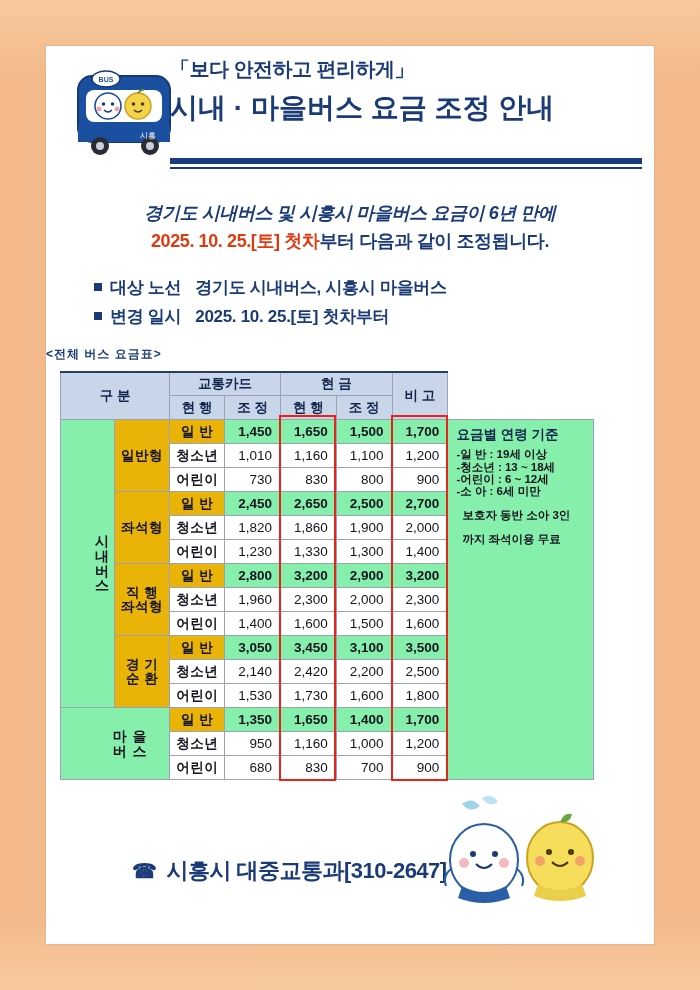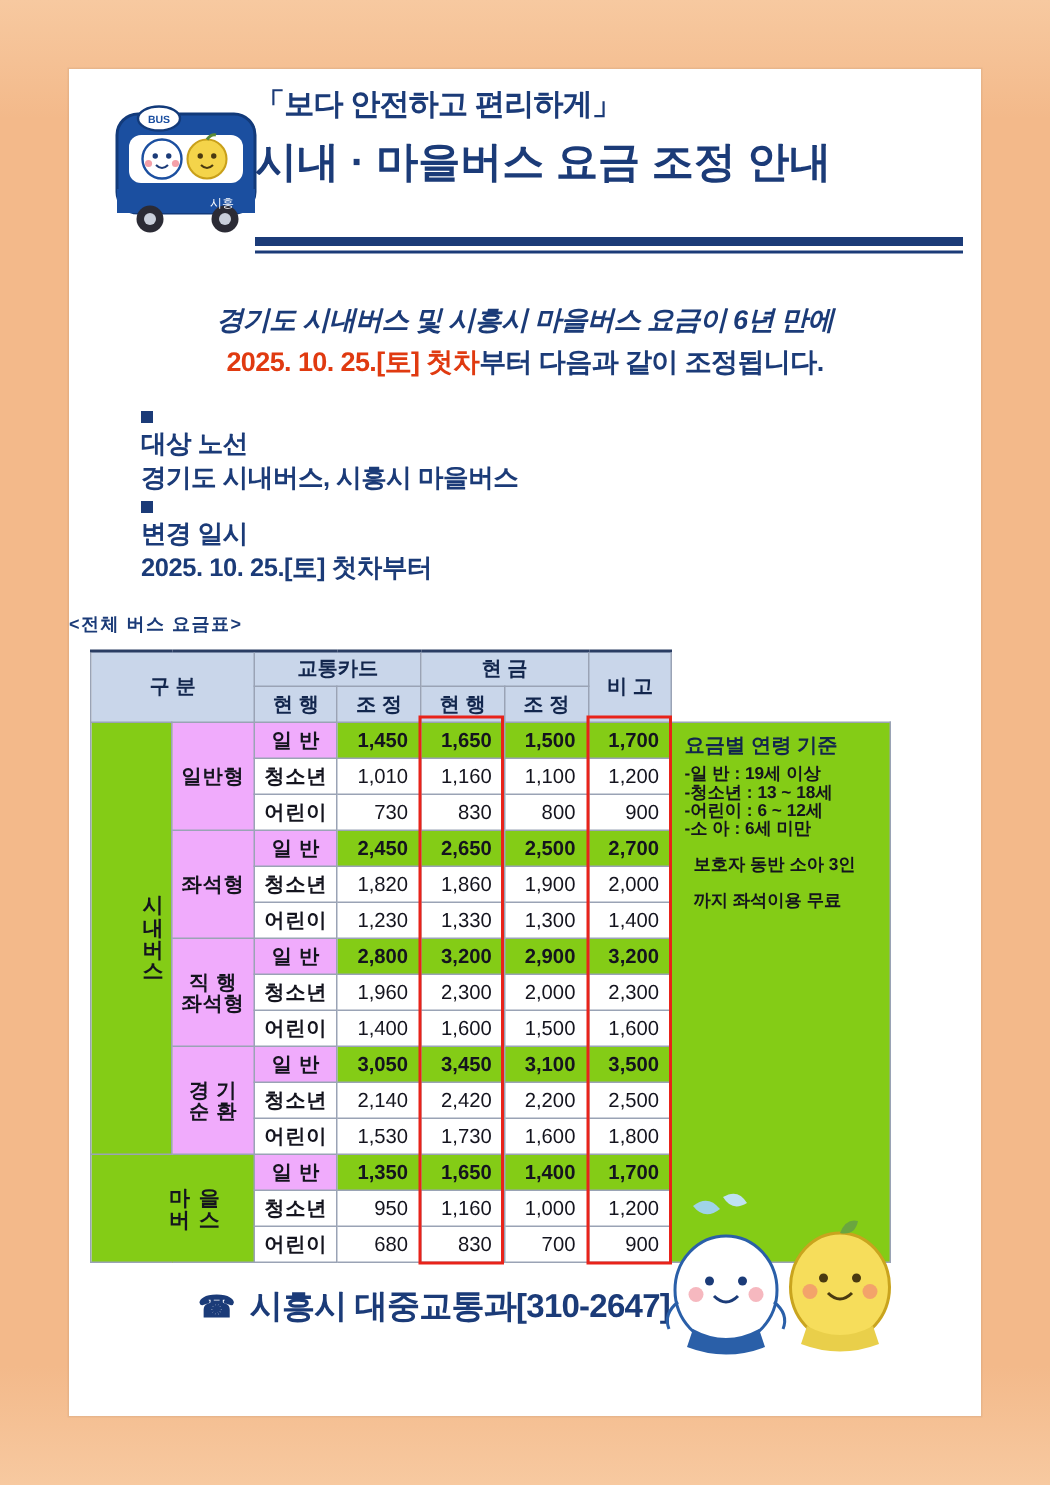--- a/index.html
+++ b/index.html
@@ -90,21 +90,20 @@
     margin: 20px 0 0 48px;
   }
   .bullet-row {
     display: flex;
     align-items: baseline;
     margin-bottom: 6px;
     font-size: 17px;
     color: #1b3b78;
     font-weight: bold;
     letter-spacing: -0.3px;
-    flex-direction: column;
   }
   .bullet-sq {
     width: 8px; height: 8px;
     background: #1b3b78;
     margin-right: 8px;
     display: inline-block;
     position: relative;
     top: -2px;
     flex: 0 0 auto;
   }
@@ -154,22 +153,22 @@
     font-weight: bold;
     font-size: 13.5px;
     letter-spacing: 0.5px;
   }
   table.fare .grouplabel {
     font-weight: bold;
     font-size: 14px;
     letter-spacing: 1px;
     padding-left: 34px;
   }
-  table.fare tr.adult td { background: #84cc16; font-weight: bold; }
-  table.fare tr.adult td.rowlabel { background:#f0abfc; }
+  table.fare tr.adult td { background: #86efac; font-weight: bold; }
+  table.fare tr.adult td.rowlabel { background:#eab308; }
   .cell-adult-label { letter-spacing: 6px; }
 
   
   .note-cell {
     text-align: left !important;
     vertical-align: top;
     padding: 6px 8px !important;
     font-size: 11.5px;
     line-height: 1.45;
     color: #14141e;

